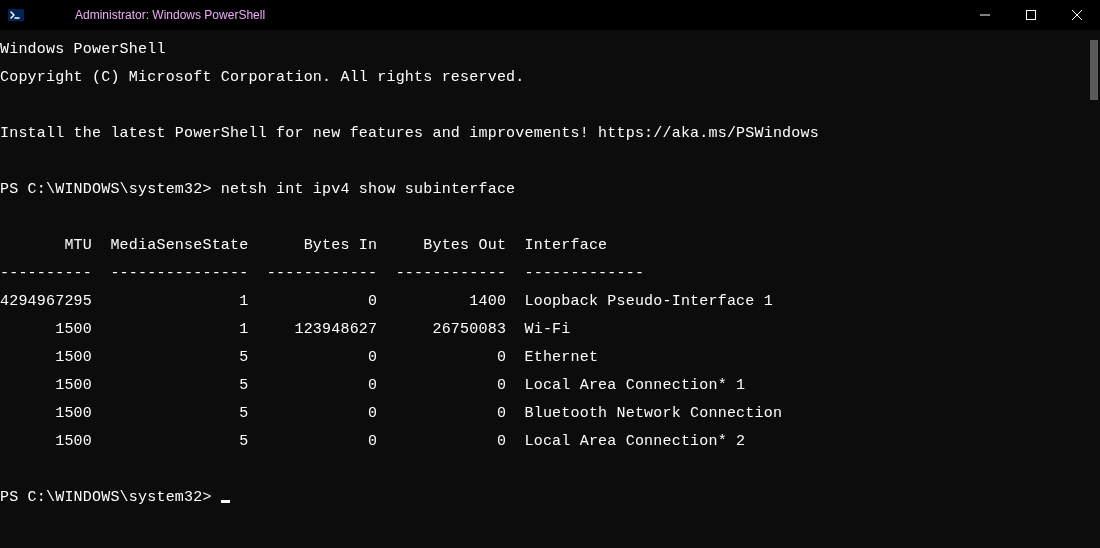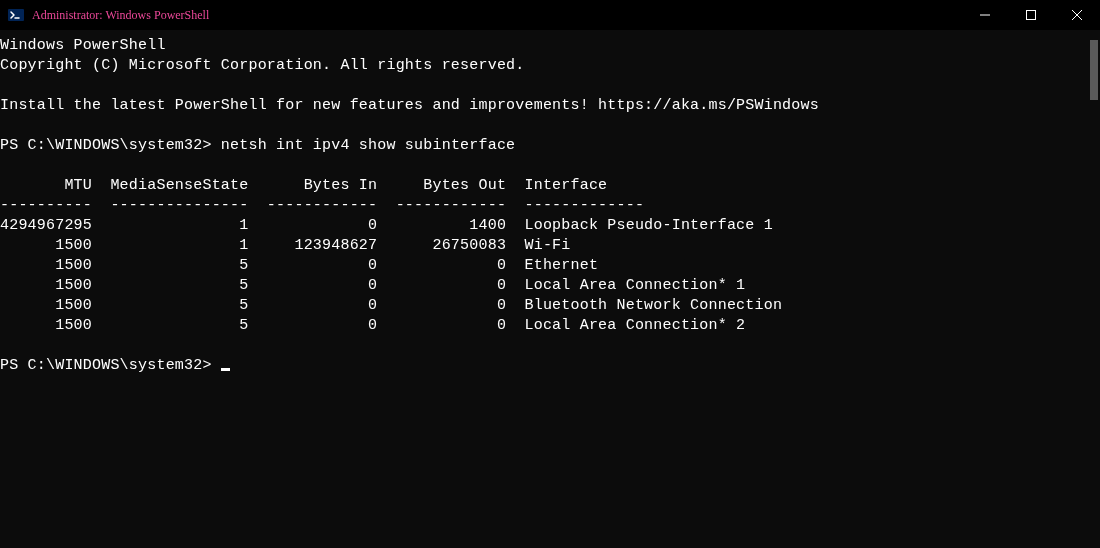--- a/index.html
+++ b/index.html
@@ -16,23 +16,24 @@
       color: #ffffff;
       overflow: hidden;
       position: relative;
     }
     .titlebar {
       height: 30px;
       background: #000000;
       display: flex;
       align-items: center;
       padding: 0 0 0 8px;
-      font-family: Liberation Serif, serif;
+      font-family: Liberation Sans, sans-serif;
       font-size: 12px;
-      color: #ec4899;
+      color: #f0abfc;
+      gap: 43px;
     }
     .titlebar-icon {
       width: 16px;
       height: 16px;
       margin-right: 8px;
       display: inline-flex;
       align-items: center;
       justify-content: center;
     }
     .titlebar-title {
@@ -47,21 +48,21 @@
       height: 100%;
       display: flex;
       align-items: center;
       justify-content: center;
       color: #ffffff;
       cursor: pointer;
     }
     .terminal {
       padding: 6px 14px 0 0;
       white-space: pre;
-      line-height: 20px;
+      line-height: 28px;
       letter-spacing: 0.2px;
       position: relative;
       height: calc(100% - 30px);
     }
     .scrollbar {
       position: absolute;
       right: 2px;
       top: 40px;
       width: 8px;
       height: 60px;

